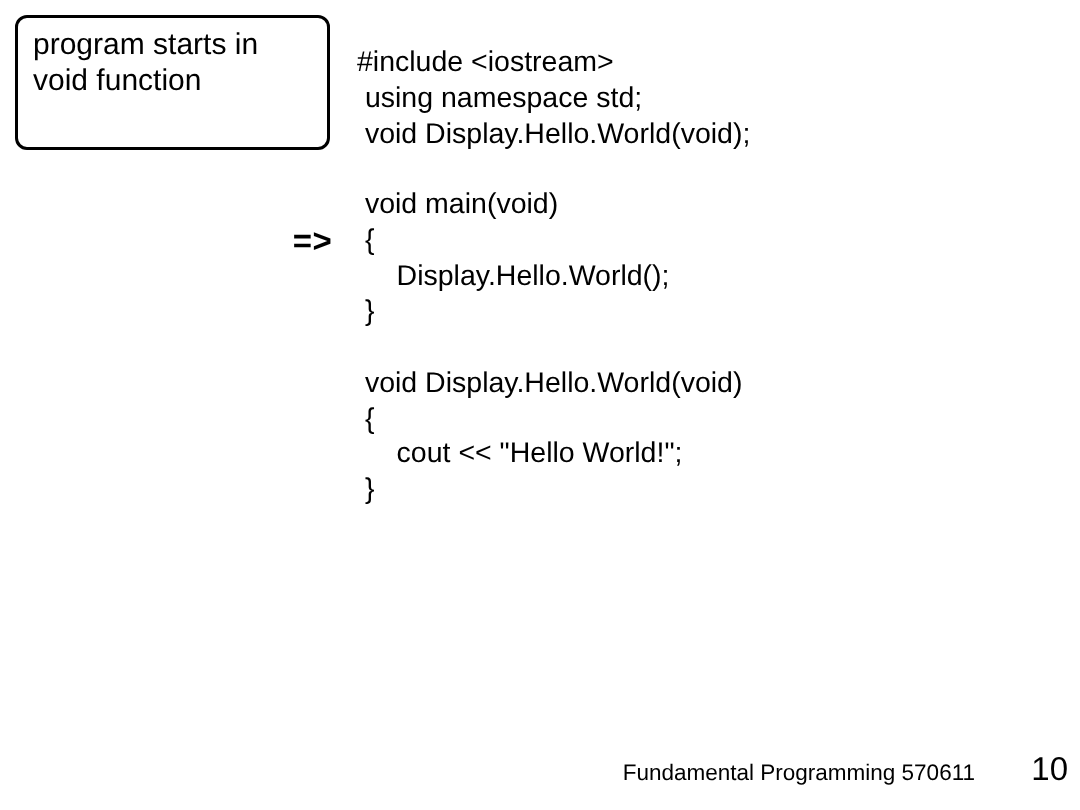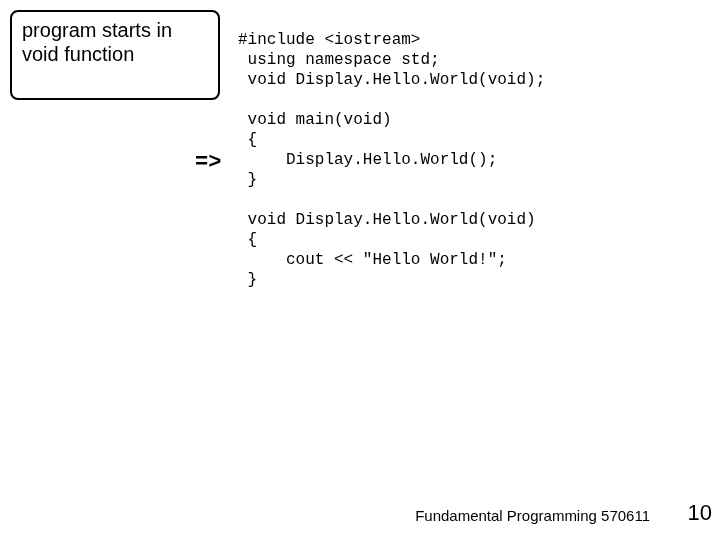--- a/index.html
+++ b/index.html
@@ -29,22 +29,22 @@
     top: 150px;
     left: 195px;
     font-family: "Courier New", monospace;
     font-size: 22px;
     font-weight: bold;
   }
   .code-block {
     position: absolute;
     top: 30px;
     left: 238px;
-    font-family: Liberation Mono, monospace;
-    font-size: 16px;
+    font-family: Liberation Sans, sans-serif;
+    font-size: 19px;
     line-height: 1.25;
     white-space: pre;
   }
   .footer {
     position: absolute;
     bottom: 16px;
     right: 70px;
     font-size: 15px;
   }
   .page-num {

